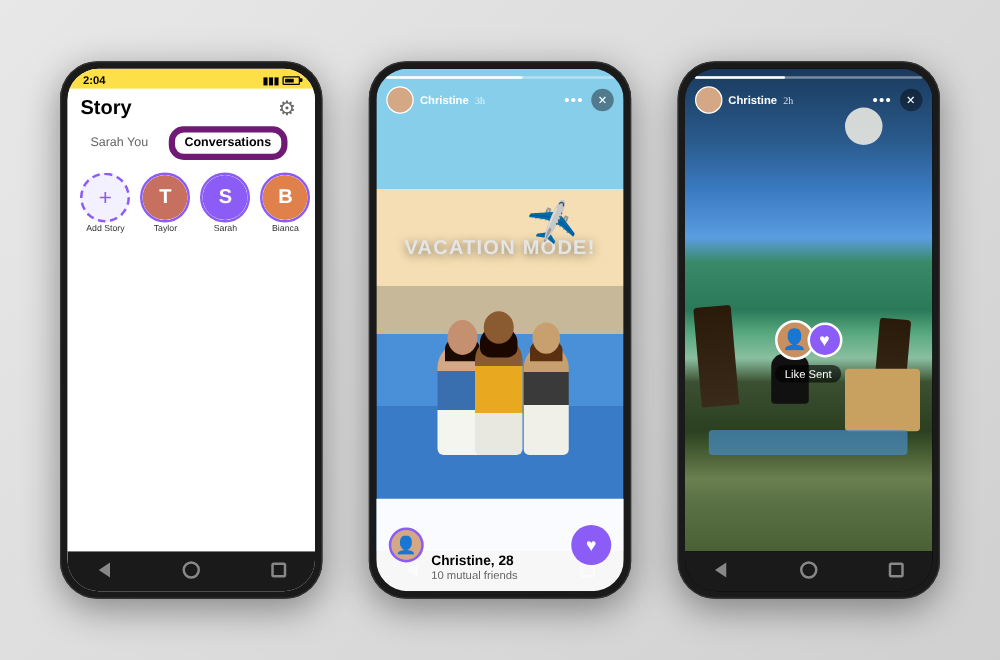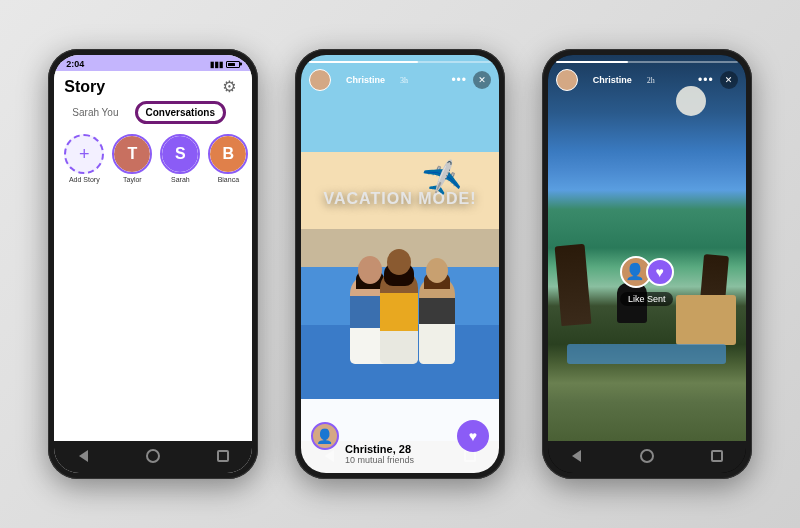--- a/index.html
+++ b/index.html
@@ -45,21 +45,21 @@
       flex-direction: column;
     }
     
     .status-bar {
       display: flex;
       justify-content: space-between;
       align-items: center;
       padding: 4px 12px 2px;
       font-size: 9px;
       font-weight: 600;
-      background: #c4b5fd;
+      background: #fde047;
       color: #000;
       flex-shrink: 0;
     }
     .status-right {
       display: flex;
       gap: 3px;
       align-items: center;
     }
     .battery-icon {
       width: 14px;
@@ -121,21 +121,21 @@
       font-size: 10px;
       color: #666;
       padding: 3px 8px;
       border-radius: 12px;
     }
     .tab-conversations {
       font-size: 10px;
       color: #000;
       font-weight: 600;
       padding: 3px 8px;
-      border: 3px solid #701a75;
+      border: 5px solid #701a75;
       border-radius: 12px;
     }
     .stories-row {
       display: flex;
       gap: 8px;
       padding: 4px 10px 8px;
       overflow: hidden;
     }
     .story-item {
       display: flex;
@@ -298,21 +298,21 @@
       width: 60%;
     }
     .story-header-row {
       display: flex;
       justify-content: space-between;
       align-items: center;
     }
     .story-user-info {
       display: flex;
       align-items: center;
-      gap: 15px;
+      gap: 5px;
     }
     .story-avatar-small {
       width: 22px;
       height: 22px;
       border-radius: 50%;
       background: #d4a884;
       border: 1.5px solid #fff;
     }
     .story-username {
       font-size: 9px;

